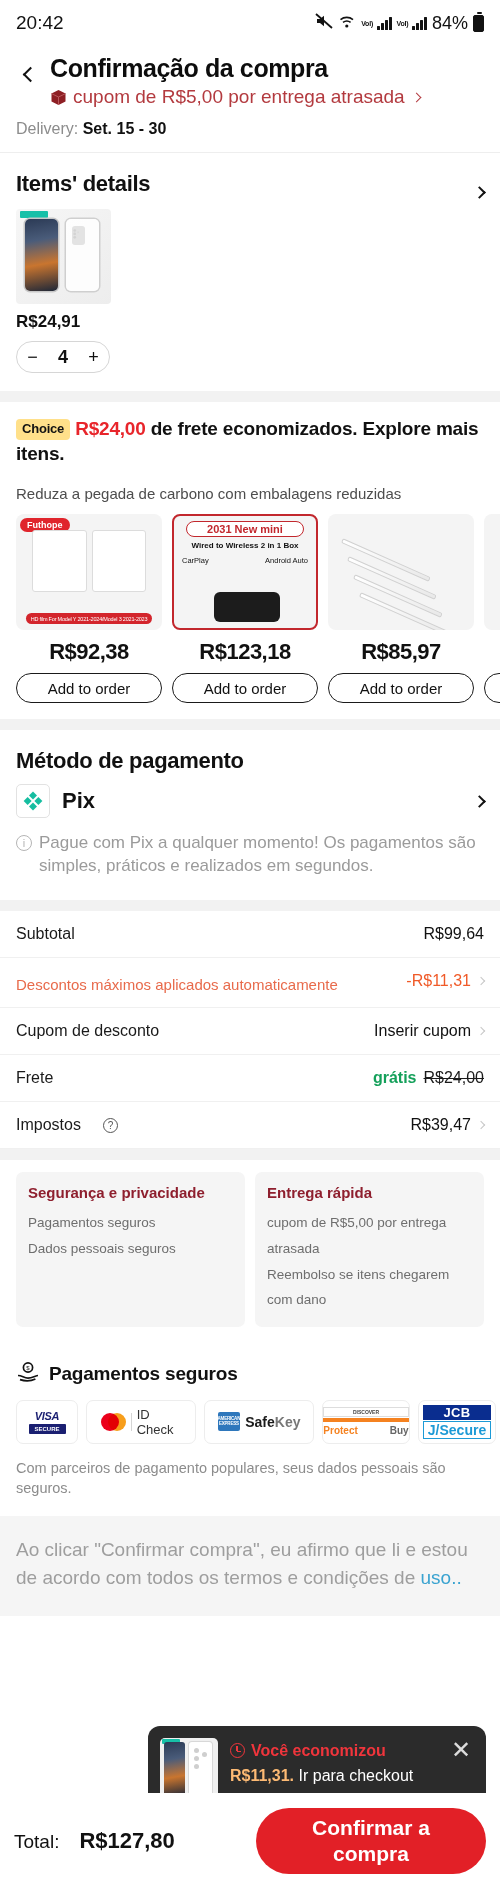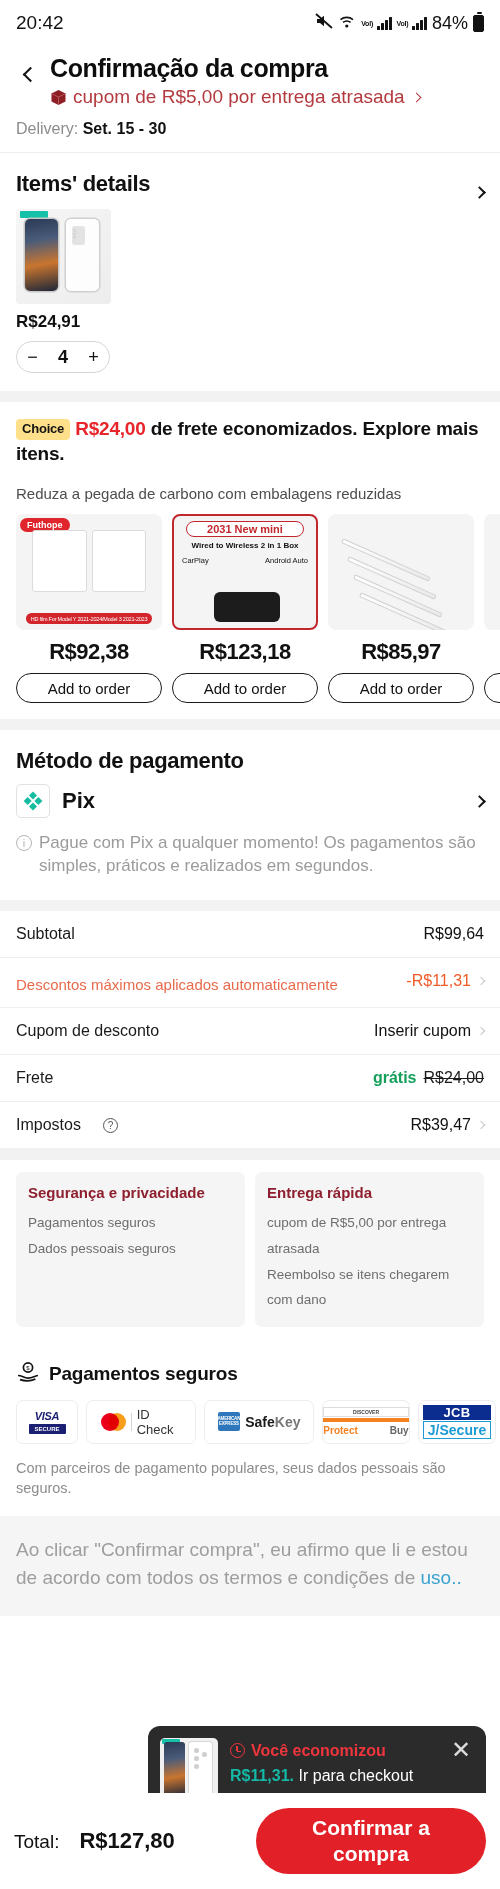--- a/index.html
+++ b/index.html
@@ -195,21 +195,21 @@
     background:#2b2b2b; border-radius: 12px; display:flex; gap: 12px;
     padding: 12px 12px 14px; color:#fff;
   }
   .toast-thumb { width: 58px; height: 62px; border-radius:5px; background:#f0f0f0; position:relative; overflow:hidden; flex:0 0 auto;}
   .tph-a{position:absolute;left:4px;top:4px;width:21px;height:54px;border-radius:3px;
          background:linear-gradient(170deg,#2b3a55 0%,#4a5c7a 32%,#c9752f 64%,#1e2738 100%);}
   .tph-b{position:absolute;left:29px;top:4px;width:23px;height:54px;border-radius:3px;background:#fff;box-shadow:0 0 0 1px #d8d8d8;}
   .tph-b i{position:absolute;left:5px;top:6px;width:5px;height:5px;border-radius:50%;background:#cfcfcf;box-shadow:0 8px 0 #cfcfcf,0 16px 0 #cfcfcf,8px 4px 0 #cfcfcf;}
   .tbadge{position:absolute;left:2px;top:1px;width:18px;height:5px;background:#17c0a8;border-radius:1px;}
   .toast-body { flex:1; font-size: 16px; line-height: 1.45; padding-top: 1px; }
-  .toast-hl { color:#14b8a6; font-weight:600; }
+  .toast-hl { color:#fdba74; font-weight:600; }
   .toast-hl-ico { display:inline-flex; align-items:center; gap:6px; color:#f0353c; font-weight:600; }
   .clock { width:15px;height:15px;border:1.6px solid #f0353c;border-radius:50%;position:relative;display:inline-block;}
   .clock::before{content:"";position:absolute;left:5.2px;top:2.4px;width:1.5px;height:5px;background:#f0353c;}
   .clock::after{content:"";position:absolute;left:5.8px;top:6.8px;width:4px;height:1.5px;background:#f0353c;}
   .toast-close { width: 26px; font-size: 24px; color:#dcdcdc; line-height:1; text-align:center; flex:0 0 auto; }
   .toast-tail { position:absolute; left: 180px; bottom:-9px; width:0;height:0;
                 border-left:11px solid transparent;border-right:11px solid transparent;border-top:10px solid #2b2b2b;}
 </style>
 </head>
 <body>

